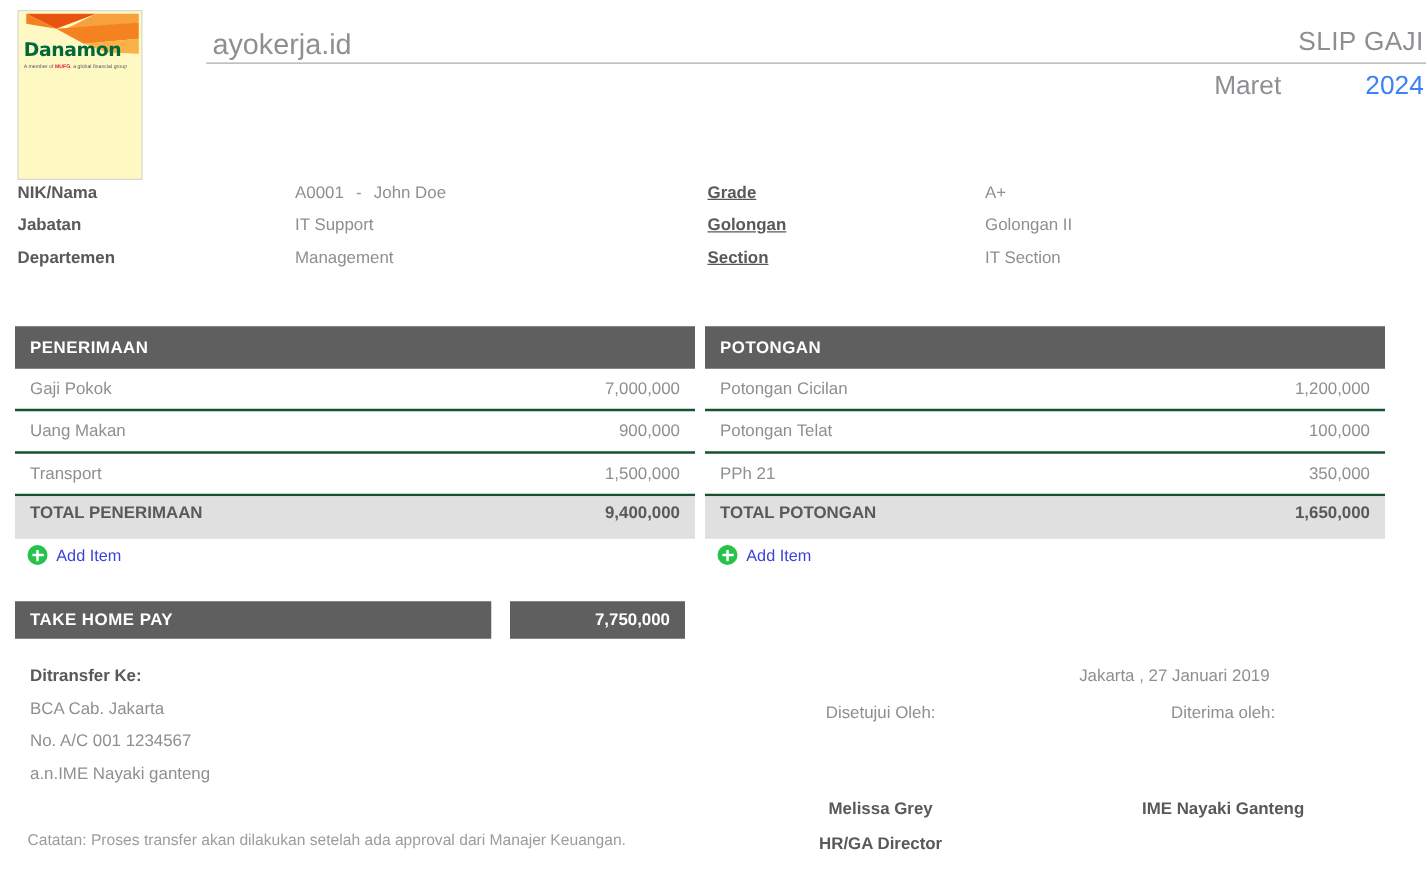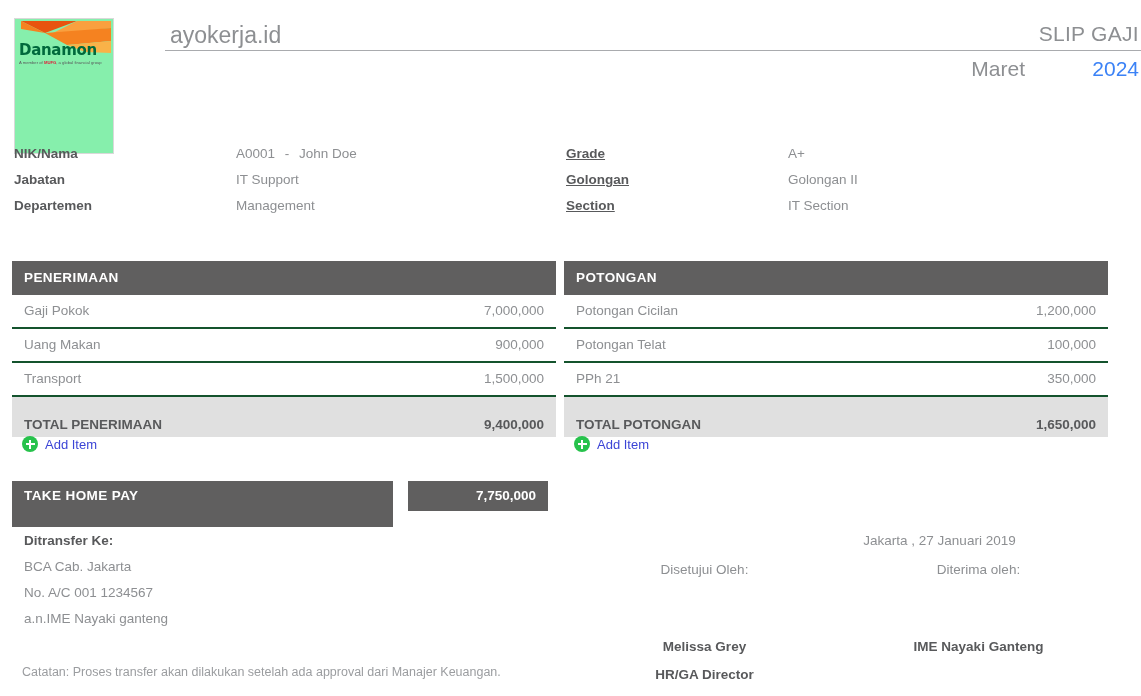--- a/index.html
+++ b/index.html
@@ -8,23 +8,23 @@
     width: 1141px; height: 696px;
     background: #ffffff;
     font-family: "Liberation Sans", sans-serif;
     color: #6d6e71;
     overflow: hidden;
   }
   .page { position: relative; width: 1141px; height: 696px; }
 
   
   .logo-box {
-    position: absolute; left: 14px; top: 18px;
+    position: absolute; left: 14px; top: 8px;
     width: 100px; height: 136px;
-    border: 1px solid #d9d9d9; background: #86efac;
+    border: 1px solid #d9d9d9; background: #fef9c3;
     overflow: hidden;
   }
   .logo-art { position: relative; width: 100%; height: 45px; overflow: hidden; }
   .logo-name {
     position: absolute; left: 4px; top: 22px;
     font-family: "DejaVu Sans", sans-serif;
     font-weight: bold; font-size: 15px; letter-spacing: -0.3px;
     color: #00693c;
   }
   .logo-sub {
@@ -76,21 +76,21 @@
     padding: 9px 12px; height: 34px;
   }
   .tbl-row {
     display: flex; justify-content: space-between;
     padding: 8px 12px; font-size: 13.5px; color: #8d8f92;
     border-bottom: 2px solid #14532d; height: 34px;
   }
   .tbl-row .amt { text-align: right; }
   .tbl-total {
     display: flex; justify-content: space-between;
-    padding: 20px 12px; font-size: 13.5px; font-weight: bold;
+    padding: 5px 12px; font-size: 13.5px; font-weight: bold;
     color: #58595b; background: #e0e0e0; height: 34px;
   }
 
   .add-item {
     position: absolute; top: 436px;
     display: flex; align-items: center; gap: 7px;
     font-size: 13px; color: #3b44d6; cursor: pointer;
   }
   .add-item.left  { left: 22px; }
   .add-item.right { left: 574px; }
@@ -100,21 +100,21 @@
   }
   .plus-icon::before, .plus-icon::after {
     content: ""; position: absolute; background: #fff;
   }
   .plus-icon::before { left: 3.5px; top: 7px; width: 9px; height: 2px; }
   .plus-icon::after  { top: 3.5px; left: 7px; height: 9px; width: 2px; }
 
   
   .thp-bar {
     position: absolute; left: 12px; top: 481px;
-    width: 381px; height: 46px; background: #605f5f;
+    width: 381px; height: 30px; background: #605f5f;
     color: #fff; font-weight: bold; font-size: 13.5px;
     letter-spacing: 0.4px; padding: 7px 12px;
   }
   .thp-val {
     position: absolute; left: 408px; top: 481px;
     width: 140px; height: 30px; background: #605f5f;
     color: #fff; font-weight: bold; font-size: 13.5px;
     padding: 7px 12px; text-align: right;
   }
 

